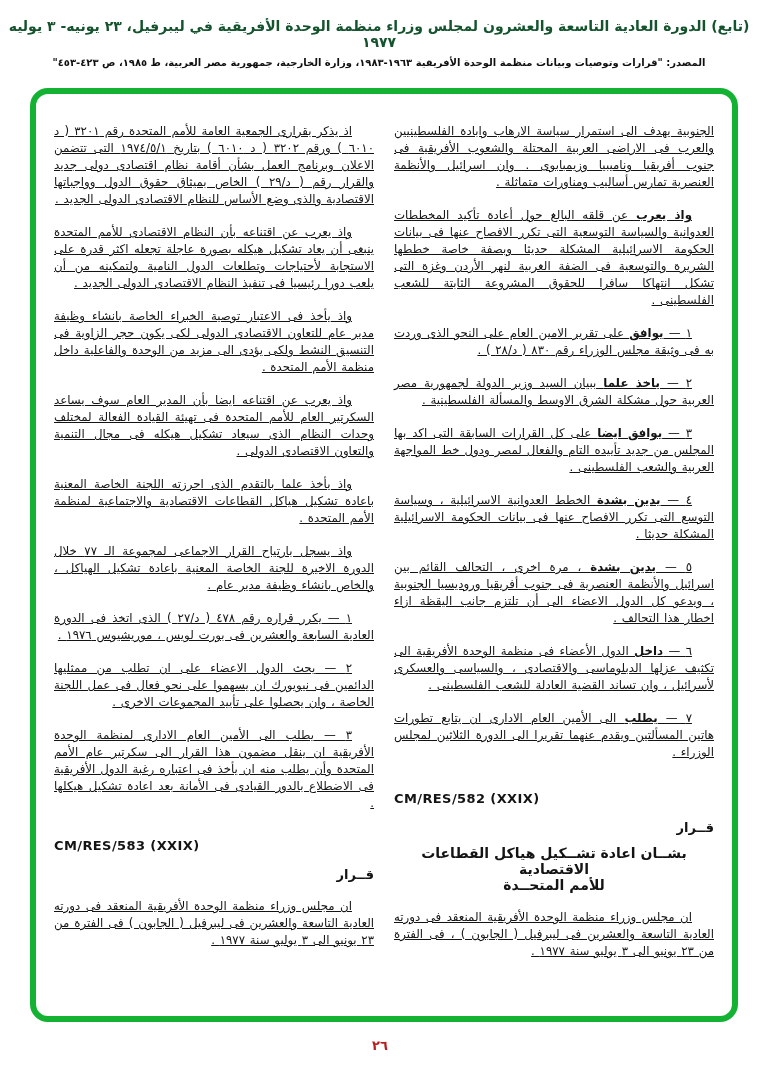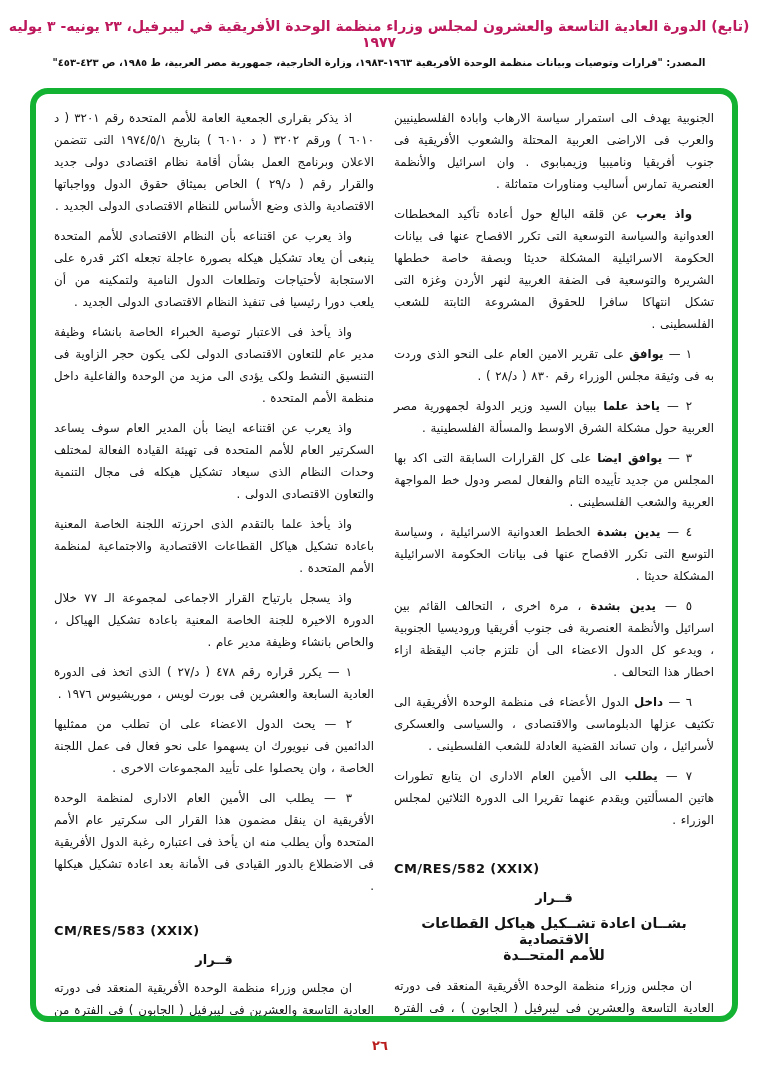--- a/index.html
+++ b/index.html
@@ -11,21 +11,21 @@
     color:#141414;
     overflow:hidden;
   }
   
   .hdr{
     position:absolute;top:18px;left:0;width:100%;
     direction:rtl;text-align:center;
   }
   .hdr-line1{
     font-size:14px;font-weight:bold;letter-spacing:0;
-    margin:0 0 7px;color:#be185d;
+    margin:0 0 7px;color:#14532d;
   }
   .hdr-line2{
     font-size:10px;font-weight:bold;margin:0;color:#101010;
   }
   
   .frame{
     position:absolute;left:30px;top:88px;
     width:708px;height:934px;
     box-sizing:border-box;
     border:6px solid #14b232;
@@ -40,38 +40,39 @@
     padding:13px 18px 0 18px;
     box-sizing:border-box;
     height:100%;
   }
   .col{
     width:320px;
     direction:rtl;
   }
   .para{
     font-size:11.8px;
-    line-height:22px;
+    line-height:17px;
     text-align:justify;
     text-indent:22px;
-    margin:0 0 8px 0;
+    margin:16px 0 8px 0;
     word-spacing:1px;
+    text-decoration:underline;
   }
   .para b{font-weight:bold;}
   .noindent{text-indent:0;}
   .code{
     direction:ltr;text-align:left;
     font-family:"DejaVu Sans",sans-serif;
     font-size:13px;font-weight:bold;
     letter-spacing:.4px;
     margin:30px 0 14px 0;
   }
   .code.sm-top{margin-top:26px;}
   .res-heading{
-    text-align:center;font-weight:bold;
+    font-weight:bold;
     font-size:13px;margin:0 0 10px 0;
   }
   .res-title{
     text-align:center;font-weight:bold;
     font-size:14px;line-height:16px;
     margin:0 0 12px 0;
   }
   .res-title .tline{display:block;}
   
   .pagenum{

